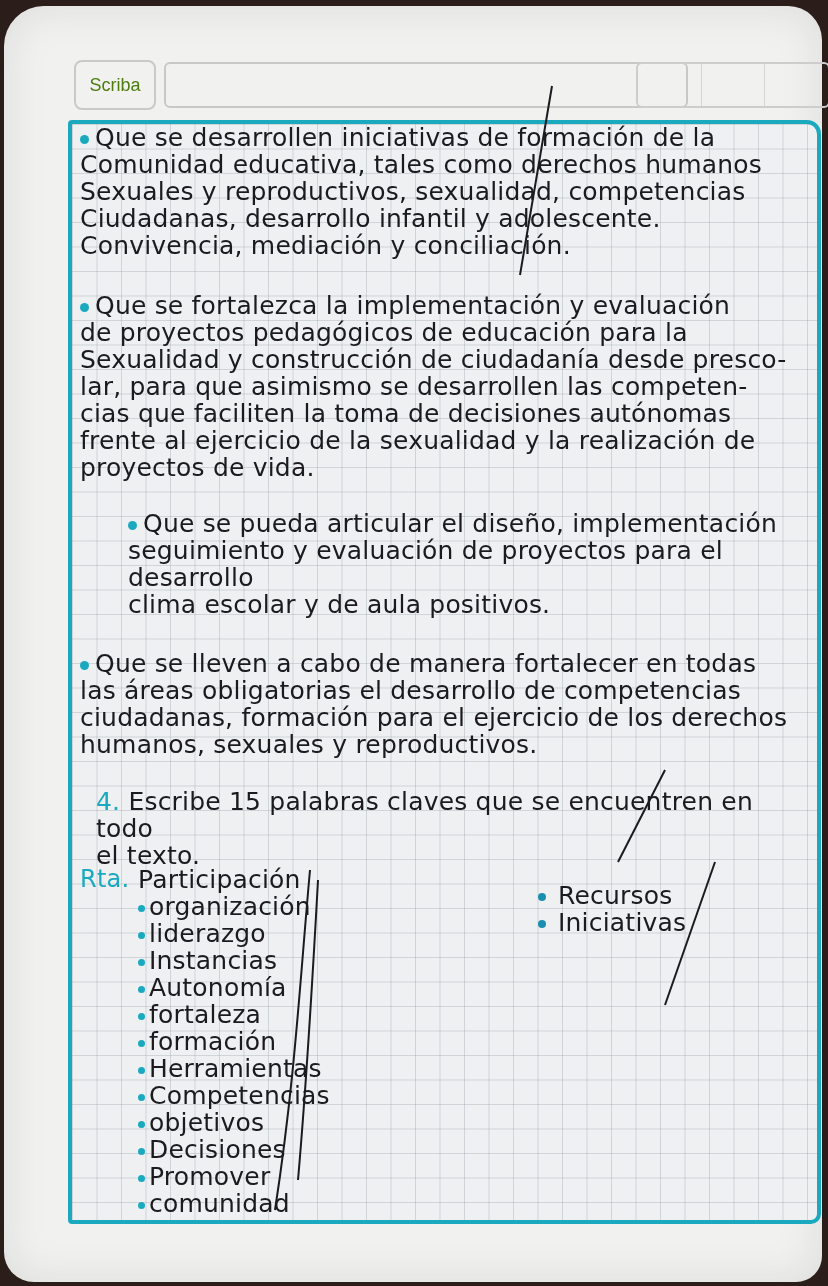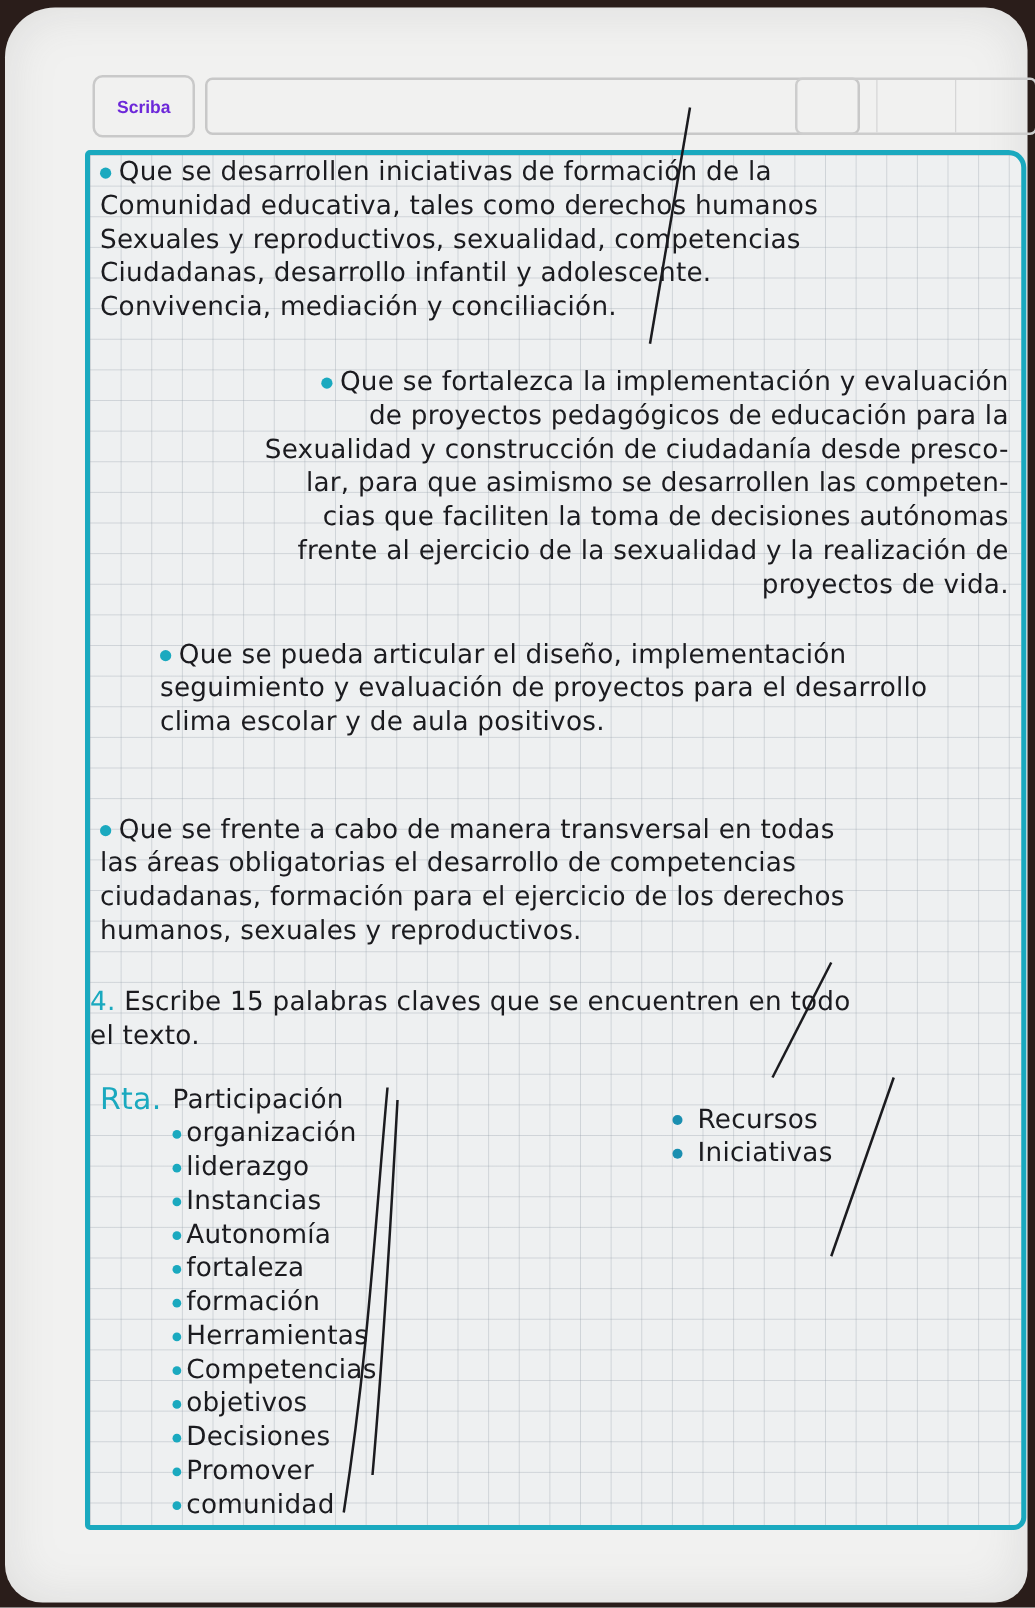--- a/index.html
+++ b/index.html
@@ -14,21 +14,21 @@
     border-radius: 40px 34px 26px 30px;
     box-shadow: inset 0 0 40px rgba(120,120,120,0.18);
   }
   .header-row {
     position: absolute; left: 70px; top: 54px; width: 760px; height: 48px;
   }
   .brand-box {
     position: absolute; left: 0; top: 0; width: 78px; height: 46px;
     border: 2px solid #c9c9c9; border-radius: 8px;
     display: flex; align-items: center; justify-content: center;
-    color: #6d28d9; font-weight: bold; font-size: 14px;
+    color: #4d7c0f; font-weight: normal; font-size: 18px;
     font-family: "Liberation Sans", sans-serif;
   }
   .title-box {
     position: absolute; left: 90px; top: 2px; width: 520px; height: 42px;
     border: 2px solid #c8c8c8; border-radius: 6px;
   }
   .date-box {
     position: absolute; left: 562px; top: 2px; width: 190px; height: 42px;
     border: 2px solid #cdcdcd; border-radius: 6px;
     display: flex;
@@ -42,32 +42,32 @@
     background-color: #eef0f1;
     background-image:
       linear-gradient(to right, rgba(150,160,170,0.35) 1px, transparent 1px),
       linear-gradient(to bottom, rgba(150,160,170,0.35) 1px, transparent 1px);
     background-size: 24.5px 24.5px;
     overflow: hidden;
   }
   .hand {
     font-family: "DejaVu Sans", sans-serif;
     color: #1b1b1f;
-    font-size: 21px;
+    font-size: 25px;
     line-height: 27px;
     letter-spacing: 0.2px;
   }
   .para {
     position: absolute; left: 8px; right: 10px;
   }
   .para .bullet {
     display: inline-block; width: 9px; height: 9px; border-radius: 50%;
     background: #1aa9bf; margin-right: 6px; vertical-align: middle;
   }
-  .q4 { position: absolute; left: 0; right: 10px; top: 664px; }
+  .q4 { position: absolute; left: 24px; right: 10px; top: 664px; }
   .q4 .num { color: #1aa9bf; }
   .ans-label {
     position: absolute; left: 8px; top: 742px;
     color: #1aa9bf; font-size: 24px;
   }
   .kw-list { position: absolute; left: 40px; top: 742px; list-style: none; margin: 0; padding: 0; }
   .kw-list li { height: 27px; line-height: 27px; }
   .kw-list li .dot {
     display: inline-block; width: 7px; height: 7px; border-radius: 50%;
     background: #1aa9bf; margin-right: 4px; vertical-align: middle;
@@ -98,38 +98,38 @@
 <div class="frame">
 
   <div class="para hand" style="top:0px;">
     <div><span class="bullet"></span><span>Que se desarrollen iniciativas de formación de la</span></div>
     <div>Comunidad educativa, tales como derechos humanos</div>
     <div>Sexuales y reproductivos, sexualidad, competencias</div>
     <div>Ciudadanas, desarrollo infantil y adolescente.</div>
     <div>Convivencia, mediación y conciliación.</div>
   </div>
 
-  <div class="para hand" style="top:168px;text-align:right;">
+  <div class="para hand" style="top:168px;">
     <div><span class="bullet"></span><span>Que se fortalezca la implementación y evaluación</span></div>
     <div>de proyectos pedagógicos de educación para la</div>
     <div>Sexualidad y construcción de ciudadanía desde presco-</div>
     <div>lar, para que asimismo se desarrollen las competen-</div>
     <div>cias que faciliten la toma de decisiones autónomas</div>
     <div>frente al ejercicio de la sexualidad y la realización de</div>
     <div>proyectos de vida.</div>
   </div>
 
   <div class="para hand" style="top:386px;margin-left:48px;">
     <div><span class="bullet"></span><span>Que se pueda articular el diseño, implementación</span></div>
     <div>seguimiento y evaluación de proyectos para el desarrollo</div>
     <div>clima escolar y de aula positivos.</div>
   </div>
 
   <div class="para hand" style="top:526px;">
-    <div><span class="bullet"></span><span>Que se frente a cabo de manera transversal en todas</span></div>
+    <div><span class="bullet"></span><span>Que se lleven a cabo de manera fortalecer en todas</span></div>
     <div>las áreas obligatorias el desarrollo de competencias</div>
     <div>ciudadanas, formación para el ejercicio de los derechos</div>
     <div>humanos, sexuales y reproductivos.</div>
   </div>
 
   <div class="q4 hand">
     <div><span class="num">4.</span> <span>Escribe 15 palabras claves que se encuentren en todo</span></div>
     <div>el texto.</div>
   </div>
 

